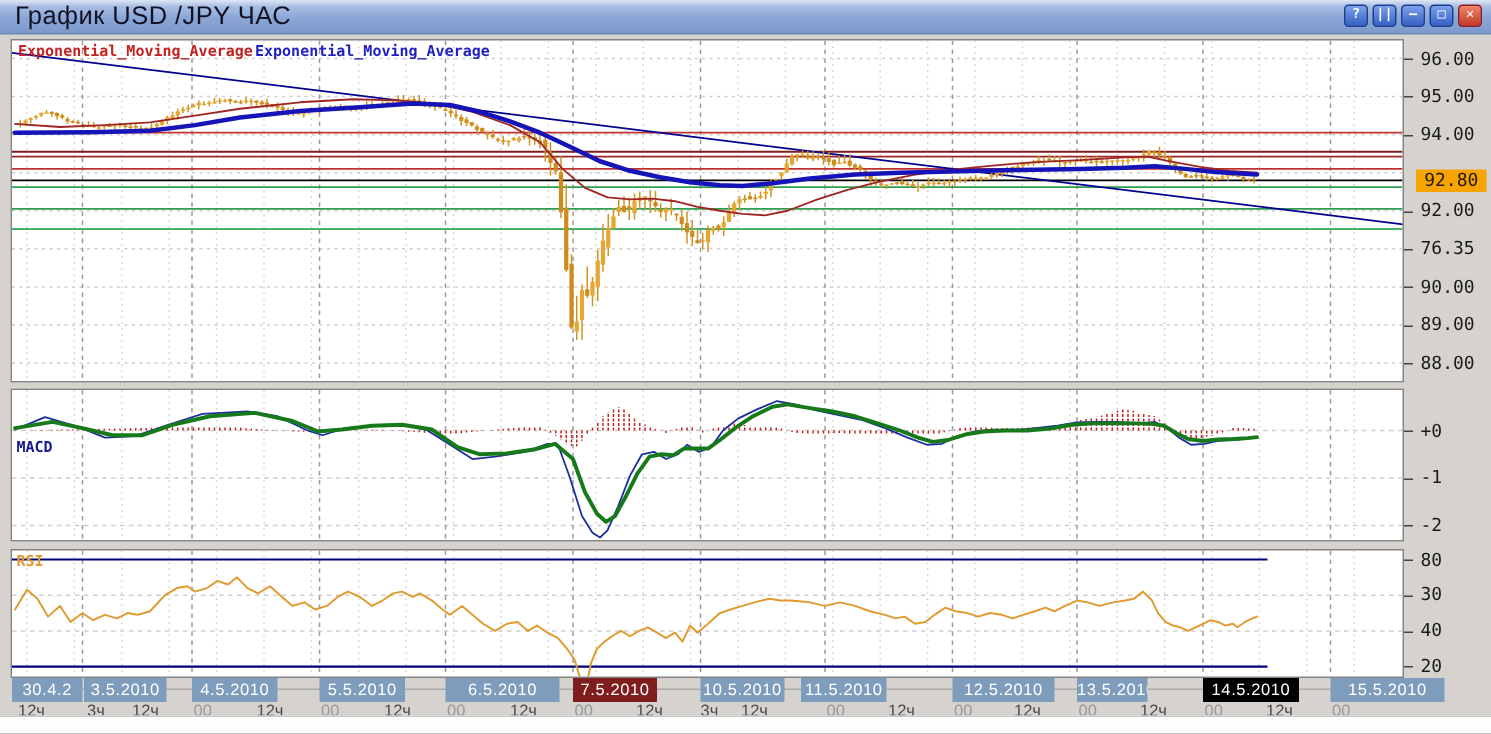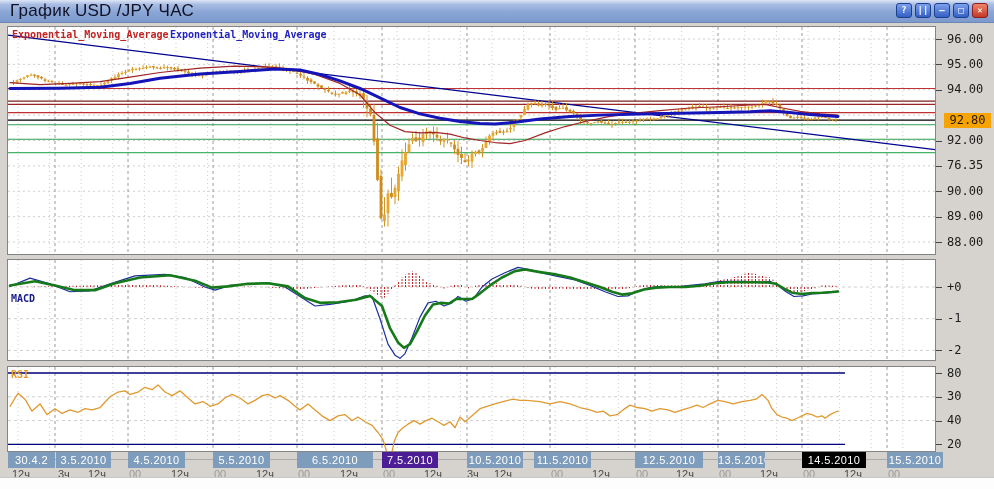--- a/index.html
+++ b/index.html
@@ -964,27 +964,27 @@
       <div class="ytick-dash" style="left: 936px; top: 444.4px;"></div>
       <div class="ytick-label" style="left: 947px; top: 436.9px;">20</div>
     </div>
   <div id="dates">
     <div class="date-line"></div>
   <div class="date-badge" style="left: 8px; width: 47px; background: rgb(126, 156, 188);">30.4.2</div>
       <div class="date-badge" style="left: 56px; width: 55px; background: rgb(126, 156, 188);">3.5.2010</div>
       <div class="date-badge" style="left: 128px; width: 57px; background: rgb(126, 156, 188);">4.5.2010</div>
       <div class="date-badge" style="left: 213px; width: 57px; background: rgb(126, 156, 188);">5.5.2010</div>
       <div class="date-badge" style="left: 297px; width: 76px; background: rgb(126, 156, 188);">6.5.2010</div>
-      <div class="date-badge" style="left: 382px; width: 56px; background: #4c1d95;">7.5.2010</div>
+      <div class="date-badge" style="left: 382px; width: 56px; background: #7f1d1d;">7.5.2010</div>
       <div class="date-badge" style="left: 467px; width: 56px; background: rgb(126, 156, 188);">10.5.2010</div>
       <div class="date-badge" style="left: 534px; width: 57px; background: rgb(126, 156, 188);">11.5.2010</div>
       <div class="date-badge" style="left: 635px; width: 68px; background: rgb(126, 156, 188);">12.5.2010</div>
       <div class="date-badge" style="left: 718px; width: 47px; background: rgb(126, 156, 188);">13.5.2010</div>
       <div class="date-badge" style="left: 802px; width: 64px; background: #000000;">14.5.2010</div>
-      <div class="date-badge" style="left: 887px; width: 56px; background: rgb(126, 156, 188);">15.5.2010</div>
+      <div class="date-badge" style="left: 887px; width: 76px; background: rgb(126, 156, 188);">15.5.2010</div>
       <div class="time-label" style="left: 12px;">12ч</div>
       <div class="time-label" style="left: 58px;">3ч</div>
       <div class="time-label" style="left: 88px;">12ч</div>
       <div class="time-label dim" style="left: 129px;">00</div>
       <div class="time-label" style="left: 171px;">12ч</div>
       <div class="time-label dim" style="left: 214px;">00</div>
       <div class="time-label" style="left: 256px;">12ч</div>
       <div class="time-label dim" style="left: 298px;">00</div>
       <div class="time-label" style="left: 340px;">12ч</div>
       <div class="time-label dim" style="left: 383px;">00</div>

